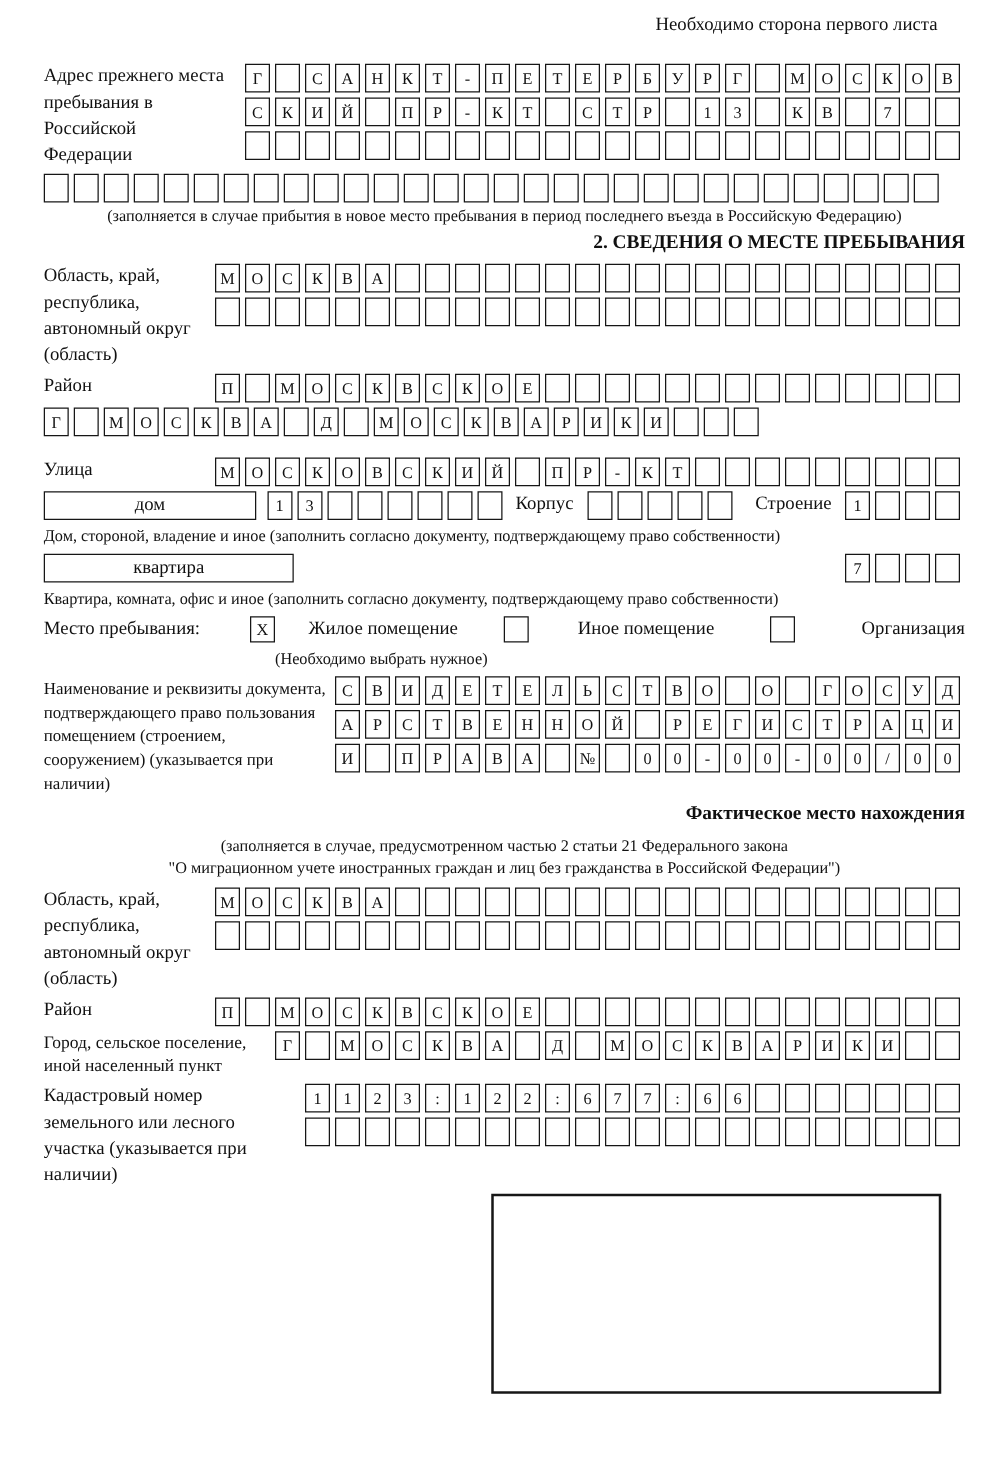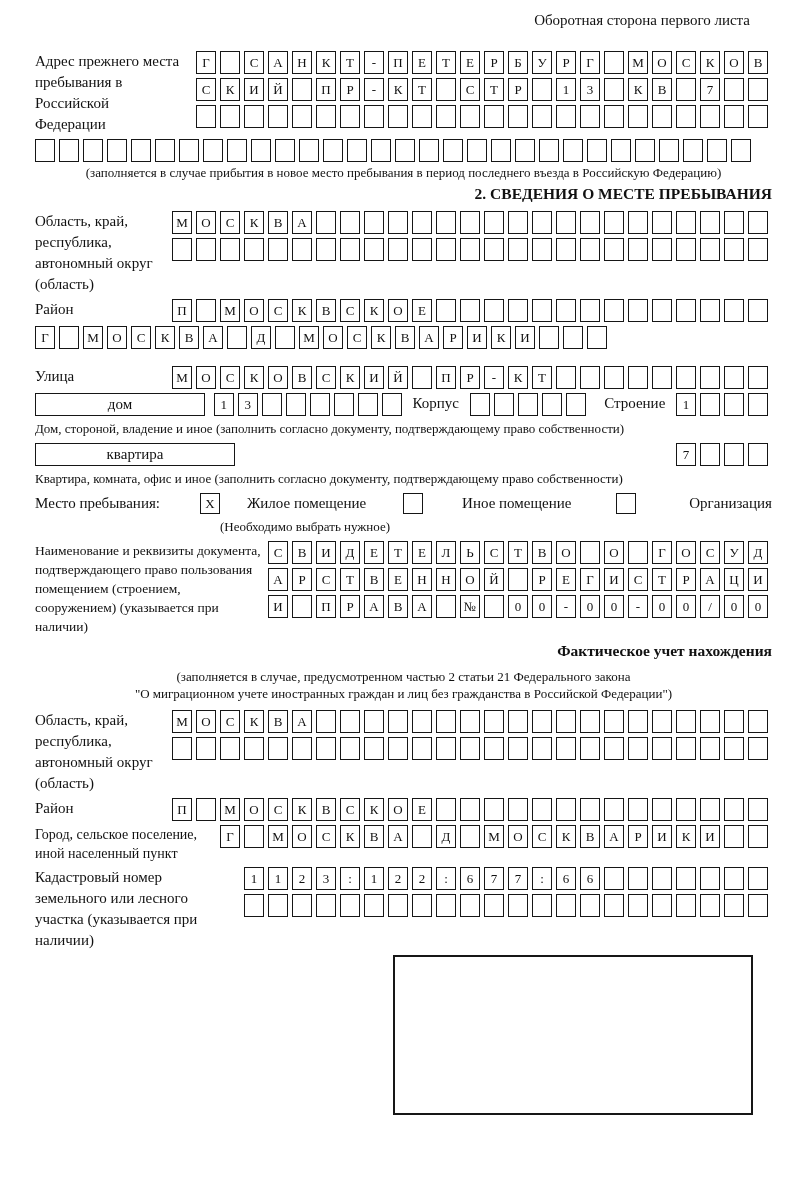--- a/index.html
+++ b/index.html
@@ -23,21 +23,21 @@
         align-items:center;justify-content:center;font-size:13px;flex:0 0 auto;}
   .opt-label{font-size:15px;line-height:21px;}
   .stamp-box{border:2px solid #161616;width:360px;height:160px;margin-left:358px;box-sizing:border-box;}
   .stamp-caption{width:395px;margin-left:345px;text-align:center;font-size:13.5px;line-height:17.5px;margin-top:4px;} .mt6{margin-top:6px;}
 </style>
 </head>
 <body>
 
 <div class="page">
 
-  <div class="hdr-note">Оборотная сторона первого листа</div>
+  <div class="hdr-note">Необходимо сторона первого листа</div>
 
   <div class="frow">
     <div class="flabel" style="width:145px;">Адрес прежнего места пребывания в Российской Федерации</div>
     <div class="cellcol">
       <div class="cells">
           <div class="cell">Г</div>
           <div class="cell"></div>
           <div class="cell">С</div>
           <div class="cell">А</div>
           <div class="cell">Н</div>
@@ -422,21 +422,21 @@
           <div class="cell">-</div>
           <div class="cell">0</div>
           <div class="cell">0</div>
           <div class="cell">/</div>
           <div class="cell">0</div>
           <div class="cell">0</div>
         </div>
     </div>
   </div>
 
-  <div class="sec-title" style="margin-top:6px;">Фактическое учет нахождения</div>
+  <div class="sec-title" style="margin-top:6px;">Фактическое место нахождения</div>
   <div class="caption center">(заполняется в случае, предусмотренном частью 2 статьи 21 Федерального закона</div>
   <div class="caption center" style="margin-bottom:8px;">"О миграционном учете иностранных граждан и лиц без гражданства в Российской Федерации")</div>
 
   <div class="frow">
     <div class="flabel" style="width:123px;">Область, край, республика, автономный округ (область)</div>
     <div class="cellcol">
       <div class="cells">
           <div class="cell">М</div>
           <div class="cell">О</div>
           <div class="cell">С</div>

